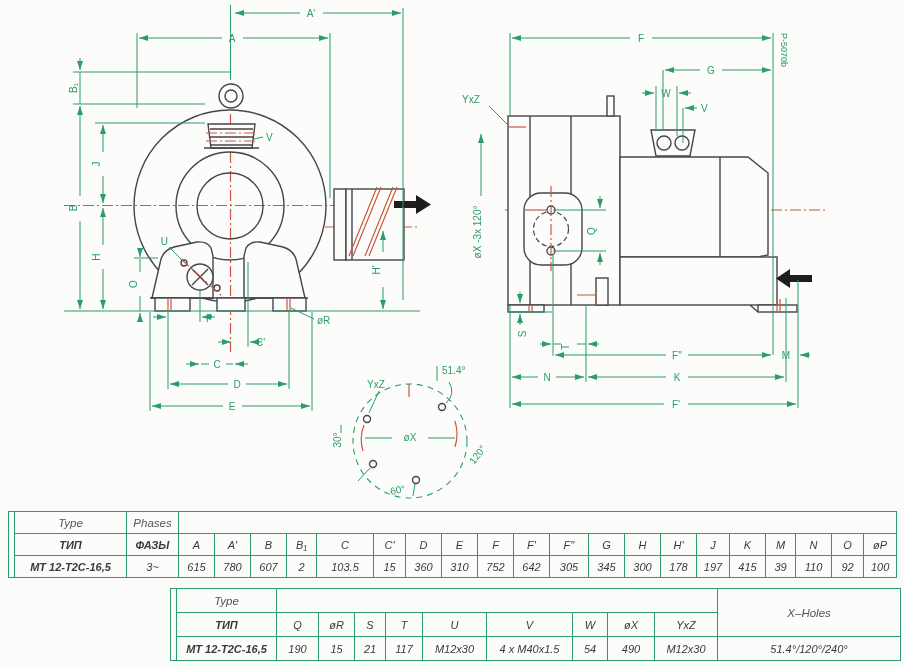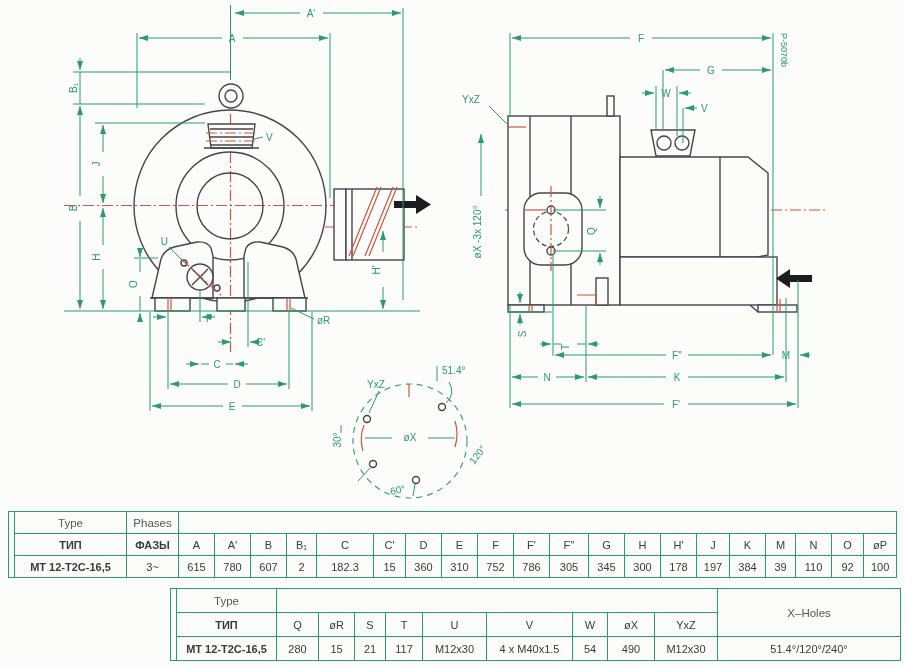--- a/index.html
+++ b/index.html
@@ -18,21 +18,21 @@
   svg .g{stroke:var(--green);stroke-width:1;fill:none;}
   svg .gd{stroke:var(--green);stroke-width:1.1;fill:none;stroke-dasharray:6 5;}
   svg .r{stroke:var(--red);stroke-width:1.2;fill:none;}
   svg .rd{stroke:var(--red);stroke-width:1.2;fill:none;stroke-dasharray:11 3 2 3;}
   svg .kd{stroke:var(--dark);stroke-width:1.2;fill:none;stroke-dasharray:5 3;}
   svg text{fill:var(--green);font-family:"Liberation Sans", sans-serif;font-size:10px;}
   svg text.sm{font-size:9px;}
   .blk{fill:#1d1d1f;stroke:none;}
 
   table{border-collapse:collapse;table-layout:fixed;position:absolute;
-        font-size:11px;color:var(--txt);}
+        font-size:11px;color:var(--txt);font-style:italic;}
   td{border:1.5px solid var(--green);text-align:center;vertical-align:middle;
      padding:0 1px;overflow:hidden;white-space:nowrap;}
   td.b{font-weight:bold;}
   td.en{color:#55555a;font-size:11.5px;}
   #dimTable{left:8px;top:511px;width:888px;}
   #specTable{left:170px;top:588px;width:730px;}
   #dimTable td{height:21px;}
   #specTable td{height:23px;}
   td.strip{width:6px;padding:0;}
 </style>
@@ -354,32 +354,32 @@
     <td>O</td>
     <td>øP</td>
   </tr>
   <tr>
     <td class="b">MT 12-T2C-16,5</td>
     <td>3~</td>
     <td>615</td>
     <td>780</td>
     <td>607</td>
     <td>2</td>
-    <td>182.3</td>
+    <td>103.5</td>
     <td>15</td>
     <td>360</td>
     <td>310</td>
     <td>752</td>
-    <td>786</td>
+    <td>642</td>
     <td>305</td>
     <td>345</td>
     <td>300</td>
     <td>178</td>
     <td>197</td>
-    <td>384</td>
+    <td>415</td>
     <td>39</td>
     <td>110</td>
     <td>92</td>
     <td>100</td>
   </tr>
 </tbody>
     </table>
 
 <table id="specTable">
   <colgroup>
@@ -410,21 +410,21 @@
     <td>S</td>
     <td>T</td>
     <td>U</td>
     <td>V</td>
     <td>W</td>
     <td>øX</td>
     <td>YxZ</td>
   </tr>
   <tr>
     <td class="b">MT 12-T2C-16,5</td>
-    <td>280</td>
+    <td>190</td>
     <td>15</td>
     <td>21</td>
     <td>117</td>
     <td>M12x30</td>
     <td>4 x M40x1.5</td>
     <td>54</td>
     <td>490</td>
     <td>M12x30</td>
     <td>51.4°/120°/240°</td>
   </tr>

